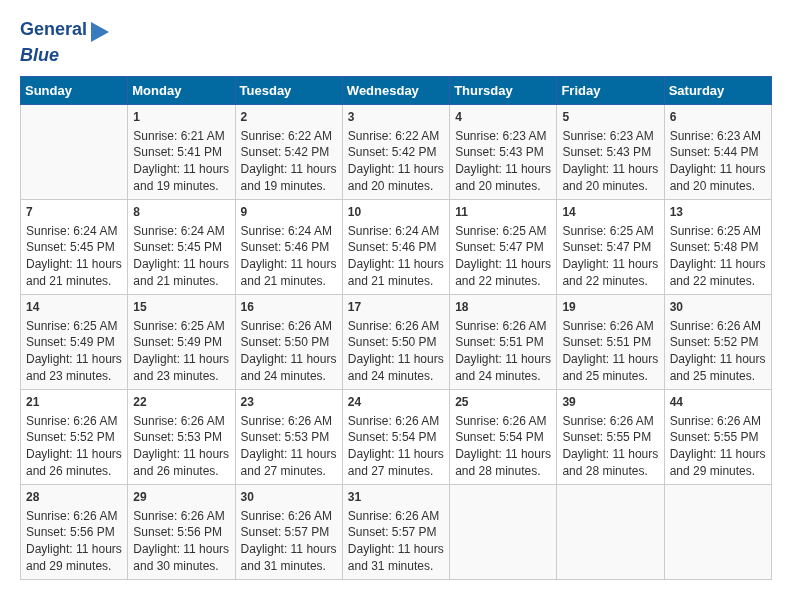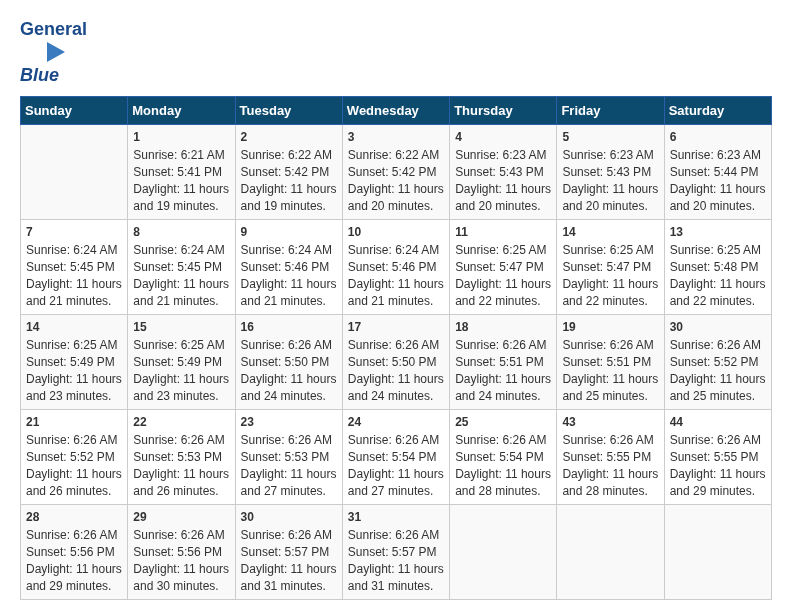--- a/index.html
+++ b/index.html
@@ -38,21 +38,21 @@
       font-size: 16px;
       font-weight: normal;
       color: #444;
     }
     table {
       width: 100%;
       border-collapse: collapse;
       font-size: 11px;
     }
     thead tr th {
-      background-color: #0c4a6e;
+      background-color: #0369a1;
       color: #fff;
       padding: 6px 4px;
       text-align: left;
       font-size: 13px;
       font-weight: bold;
       border: 1px solid #2a5eab;
     }
     tbody tr td {
       border: 1px solid #ccc;
       padding: 4px 5px;
@@ -78,21 +78,21 @@
       font-size: 12px;
       color: #333;
     }
   </style>
 </head>
 <body>
 
 <div class="header">
   <div class="logo">
     <div>
-      <div style="display:flex;align-items:center;flex-direction:column;">
+      <div style="display:flex;align-items:flex-start;">
         <span class="logo-text">General</span>
         <div style="display:inline-block;margin-left:4px;margin-top:2px;">
           <svg width="18" height="20" viewBox="0 0 18 20">
             <polygon points="0,0 18,10 0,20" fill="#3a7bbf"></polygon>
           </svg>
         </div>
       </div>
       <div style="display:flex;align-items:center;font-style:italic;">
         <span class="logo-text">Blue</span>
       </div>
@@ -143,21 +143,21 @@
         <td><span class="day-num">18</span><span class="day-detail">Sunrise: 6:26 AM<br>Sunset: 5:51 PM<br>Daylight: 11 hours<br>and 24 minutes.</span></td>
         <td><span class="day-num">19</span><span class="day-detail">Sunrise: 6:26 AM<br>Sunset: 5:51 PM<br>Daylight: 11 hours<br>and 25 minutes.</span></td>
         <td><span class="day-num">30</span><span class="day-detail">Sunrise: 6:26 AM<br>Sunset: 5:52 PM<br>Daylight: 11 hours<br>and 25 minutes.</span></td>
       </tr>
       <tr>
         <td><span class="day-num">21</span><span class="day-detail">Sunrise: 6:26 AM<br>Sunset: 5:52 PM<br>Daylight: 11 hours<br>and 26 minutes.</span></td>
         <td><span class="day-num">22</span><span class="day-detail">Sunrise: 6:26 AM<br>Sunset: 5:53 PM<br>Daylight: 11 hours<br>and 26 minutes.</span></td>
         <td><span class="day-num">23</span><span class="day-detail">Sunrise: 6:26 AM<br>Sunset: 5:53 PM<br>Daylight: 11 hours<br>and 27 minutes.</span></td>
         <td><span class="day-num">24</span><span class="day-detail">Sunrise: 6:26 AM<br>Sunset: 5:54 PM<br>Daylight: 11 hours<br>and 27 minutes.</span></td>
         <td><span class="day-num">25</span><span class="day-detail">Sunrise: 6:26 AM<br>Sunset: 5:54 PM<br>Daylight: 11 hours<br>and 28 minutes.</span></td>
-        <td><span class="day-num">43</span><span class="day-detail">Sunrise: 6:26 AM<br>Sunset: 5:55 PM<br>Daylight: 11 hours<br>and 28 minutes.</span></td>
+        <td><span class="day-num">39</span><span class="day-detail">Sunrise: 6:26 AM<br>Sunset: 5:55 PM<br>Daylight: 11 hours<br>and 28 minutes.</span></td>
         <td><span class="day-num">44</span><span class="day-detail">Sunrise: 6:26 AM<br>Sunset: 5:55 PM<br>Daylight: 11 hours<br>and 29 minutes.</span></td>
       </tr>
       <tr>
         <td><span class="day-num">28</span><span class="day-detail">Sunrise: 6:26 AM<br>Sunset: 5:56 PM<br>Daylight: 11 hours<br>and 29 minutes.</span></td>
         <td><span class="day-num">29</span><span class="day-detail">Sunrise: 6:26 AM<br>Sunset: 5:56 PM<br>Daylight: 11 hours<br>and 30 minutes.</span></td>
         <td><span class="day-num">30</span><span class="day-detail">Sunrise: 6:26 AM<br>Sunset: 5:57 PM<br>Daylight: 11 hours<br>and 31 minutes.</span></td>
         <td><span class="day-num">31</span><span class="day-detail">Sunrise: 6:26 AM<br>Sunset: 5:57 PM<br>Daylight: 11 hours<br>and 31 minutes.</span></td>
         <td></td>
         <td></td>
         <td></td>

